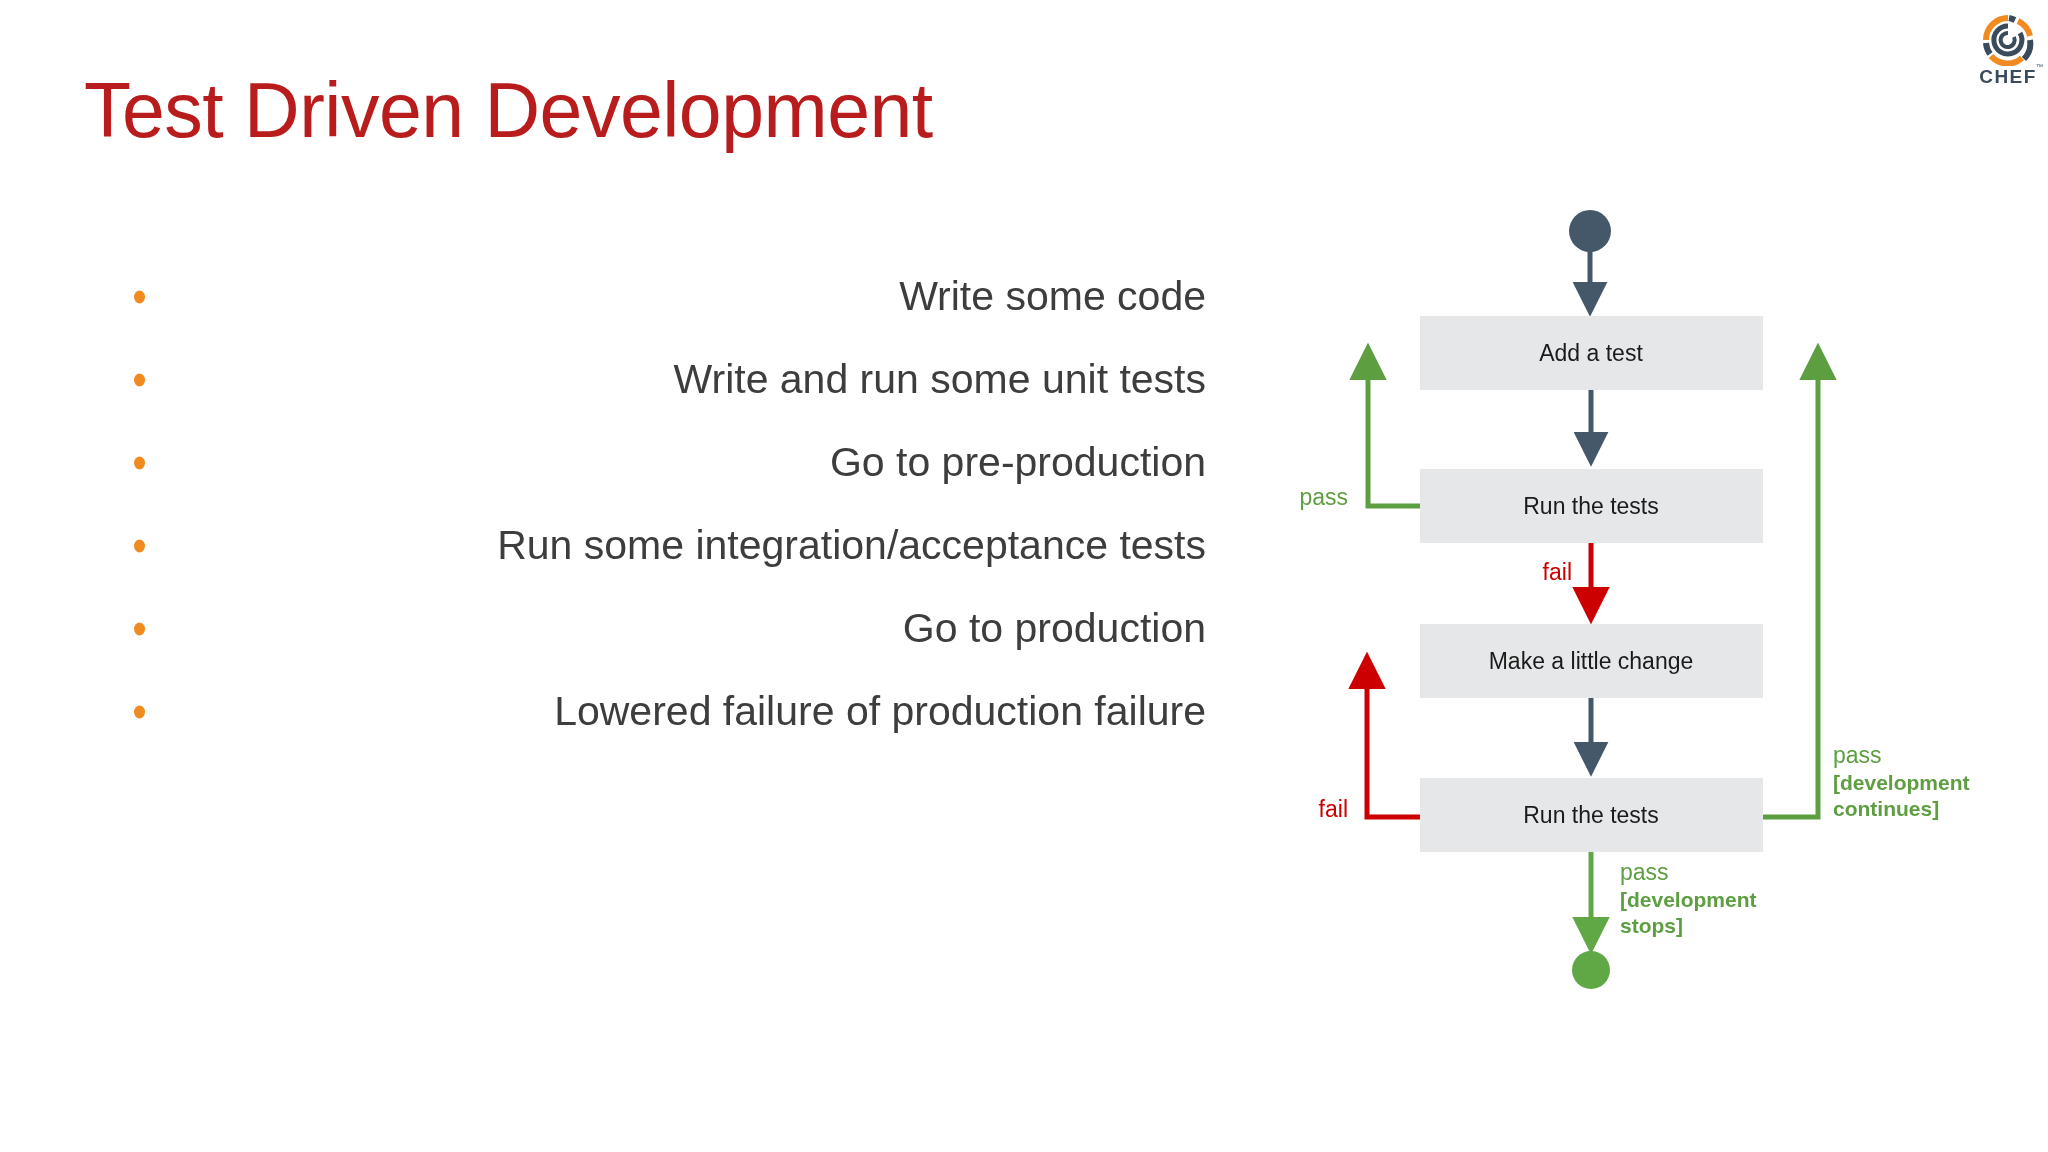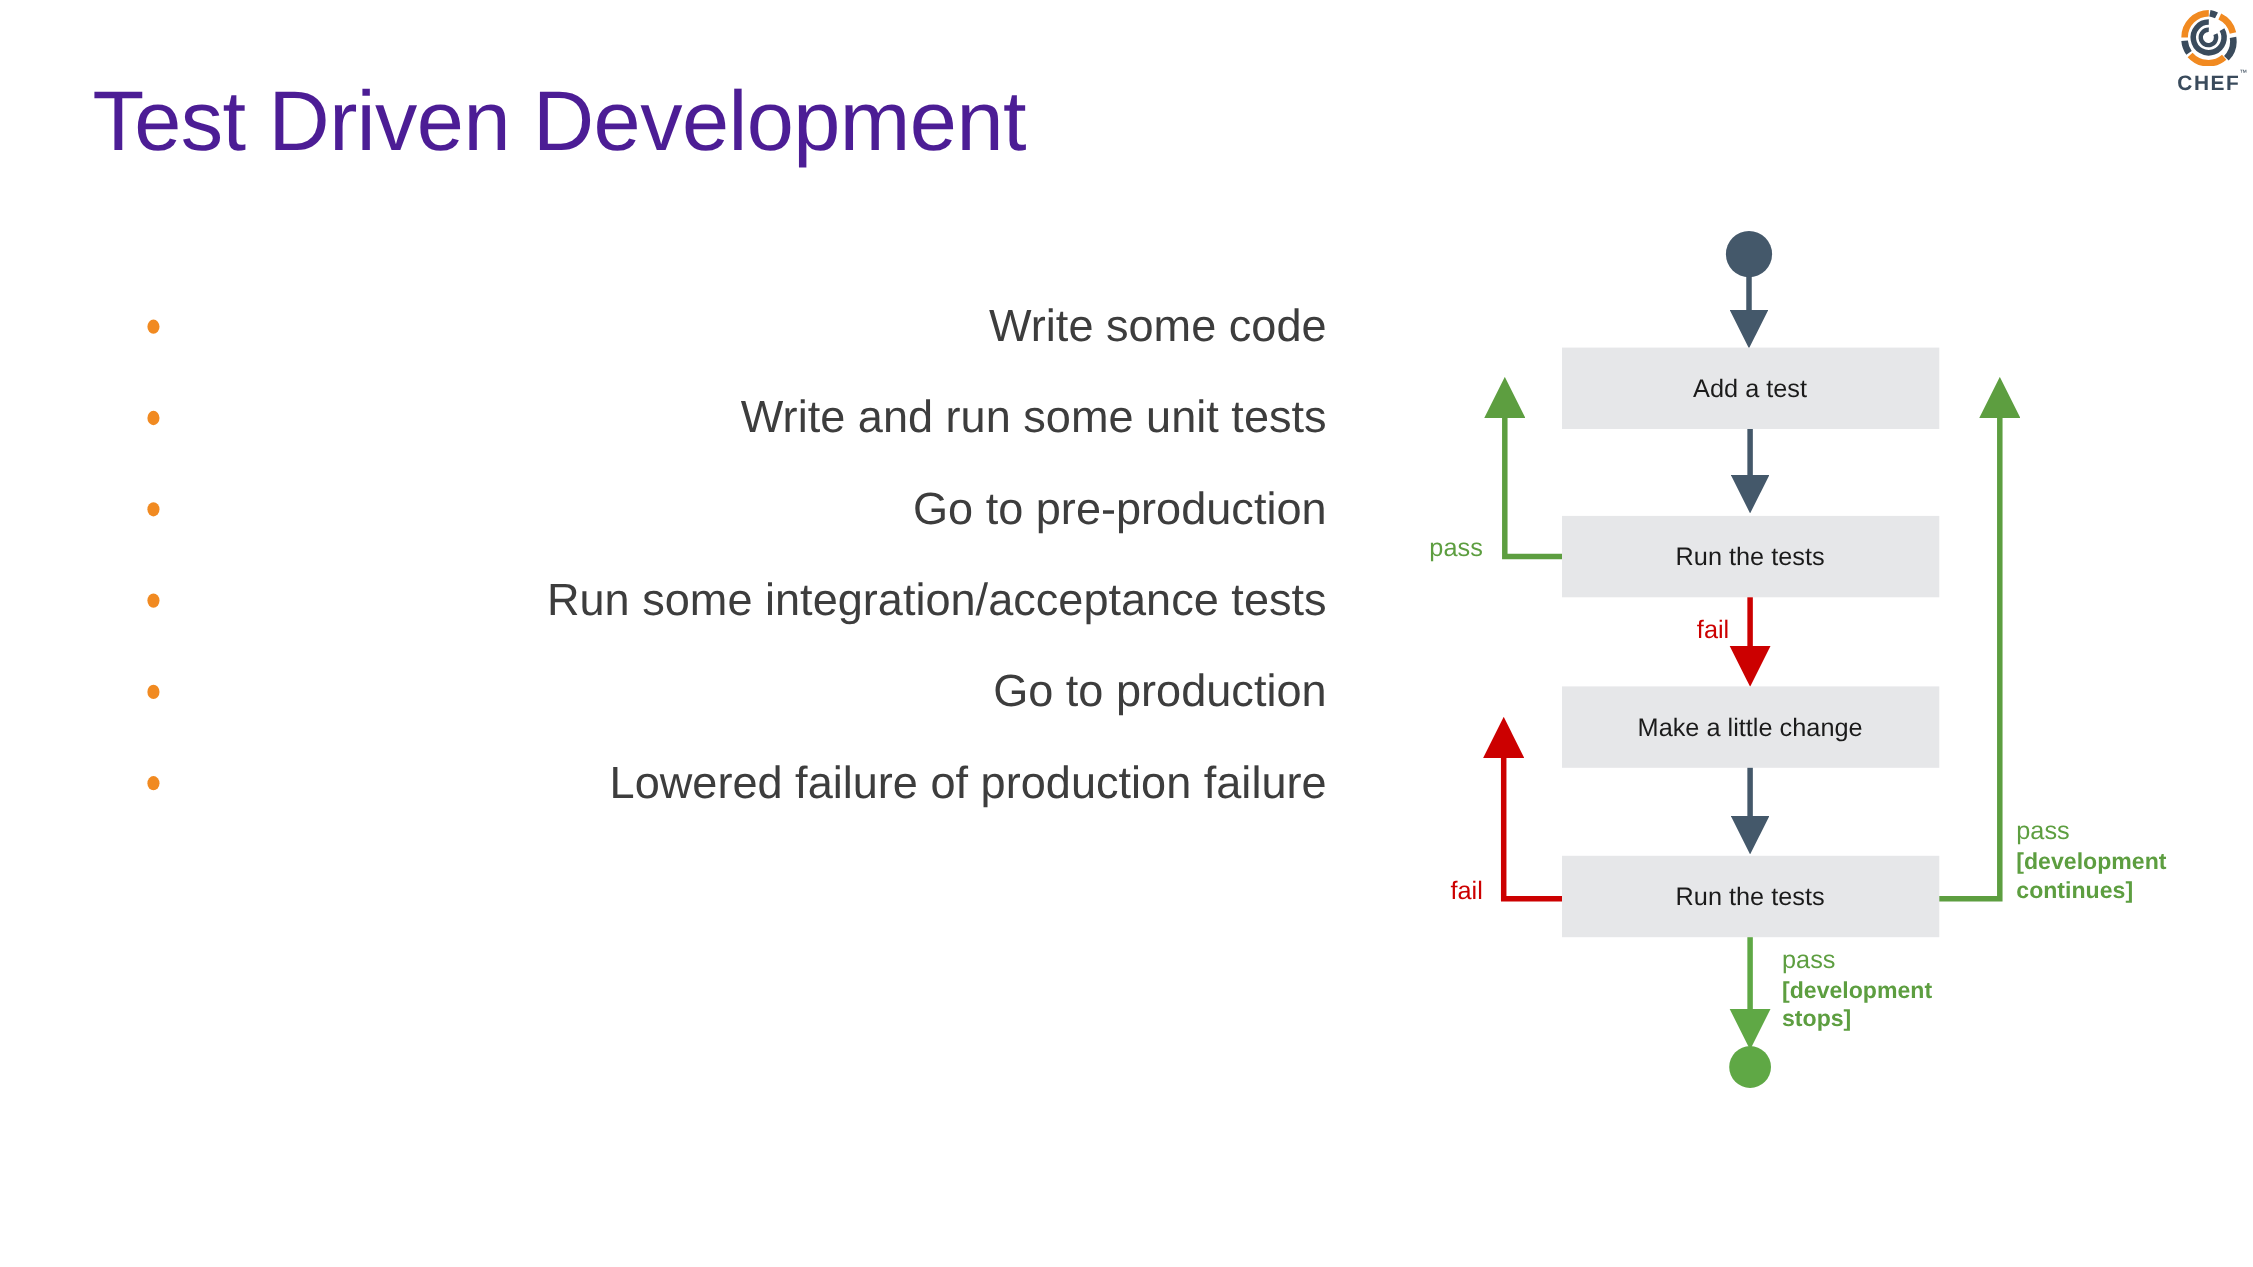--- a/index.html
+++ b/index.html
@@ -22,21 +22,21 @@
   
   .brand-logo {
     position: absolute;
     top: 8px;
     left: 1972px;
     width: 72px;
     height: 78px;
     display: flex;
     flex-direction: column;
     align-items: center;
-    justify-content: space-between;
+    justify-content: flex-end;
   }
   .brand-mark { width: 52px; height: 52px; display: block; }
   .brand-wordmark {
     margin-top: 1px;
     font-size: 19px;
     font-weight: bold;
     letter-spacing: 1.4px;
     color: #3a4b5c;
     line-height: 1;
     font-family: "Liberation Sans", sans-serif;
@@ -49,21 +49,21 @@
     color: #3a4b5c;
   }
 
   
   .slide-title {
     position: absolute;
     left: 84px;
     top: 70px;
     font-size: 77px;
     font-weight: 300;
-    color: #4c1d95;
+    color: #b91c1c;
     letter-spacing: -0.5px;
     line-height: 1.05;
     white-space: nowrap;
   }
 
   
   .bullet-list {
     position: absolute;
     left: 126px;
     top: 255px;

